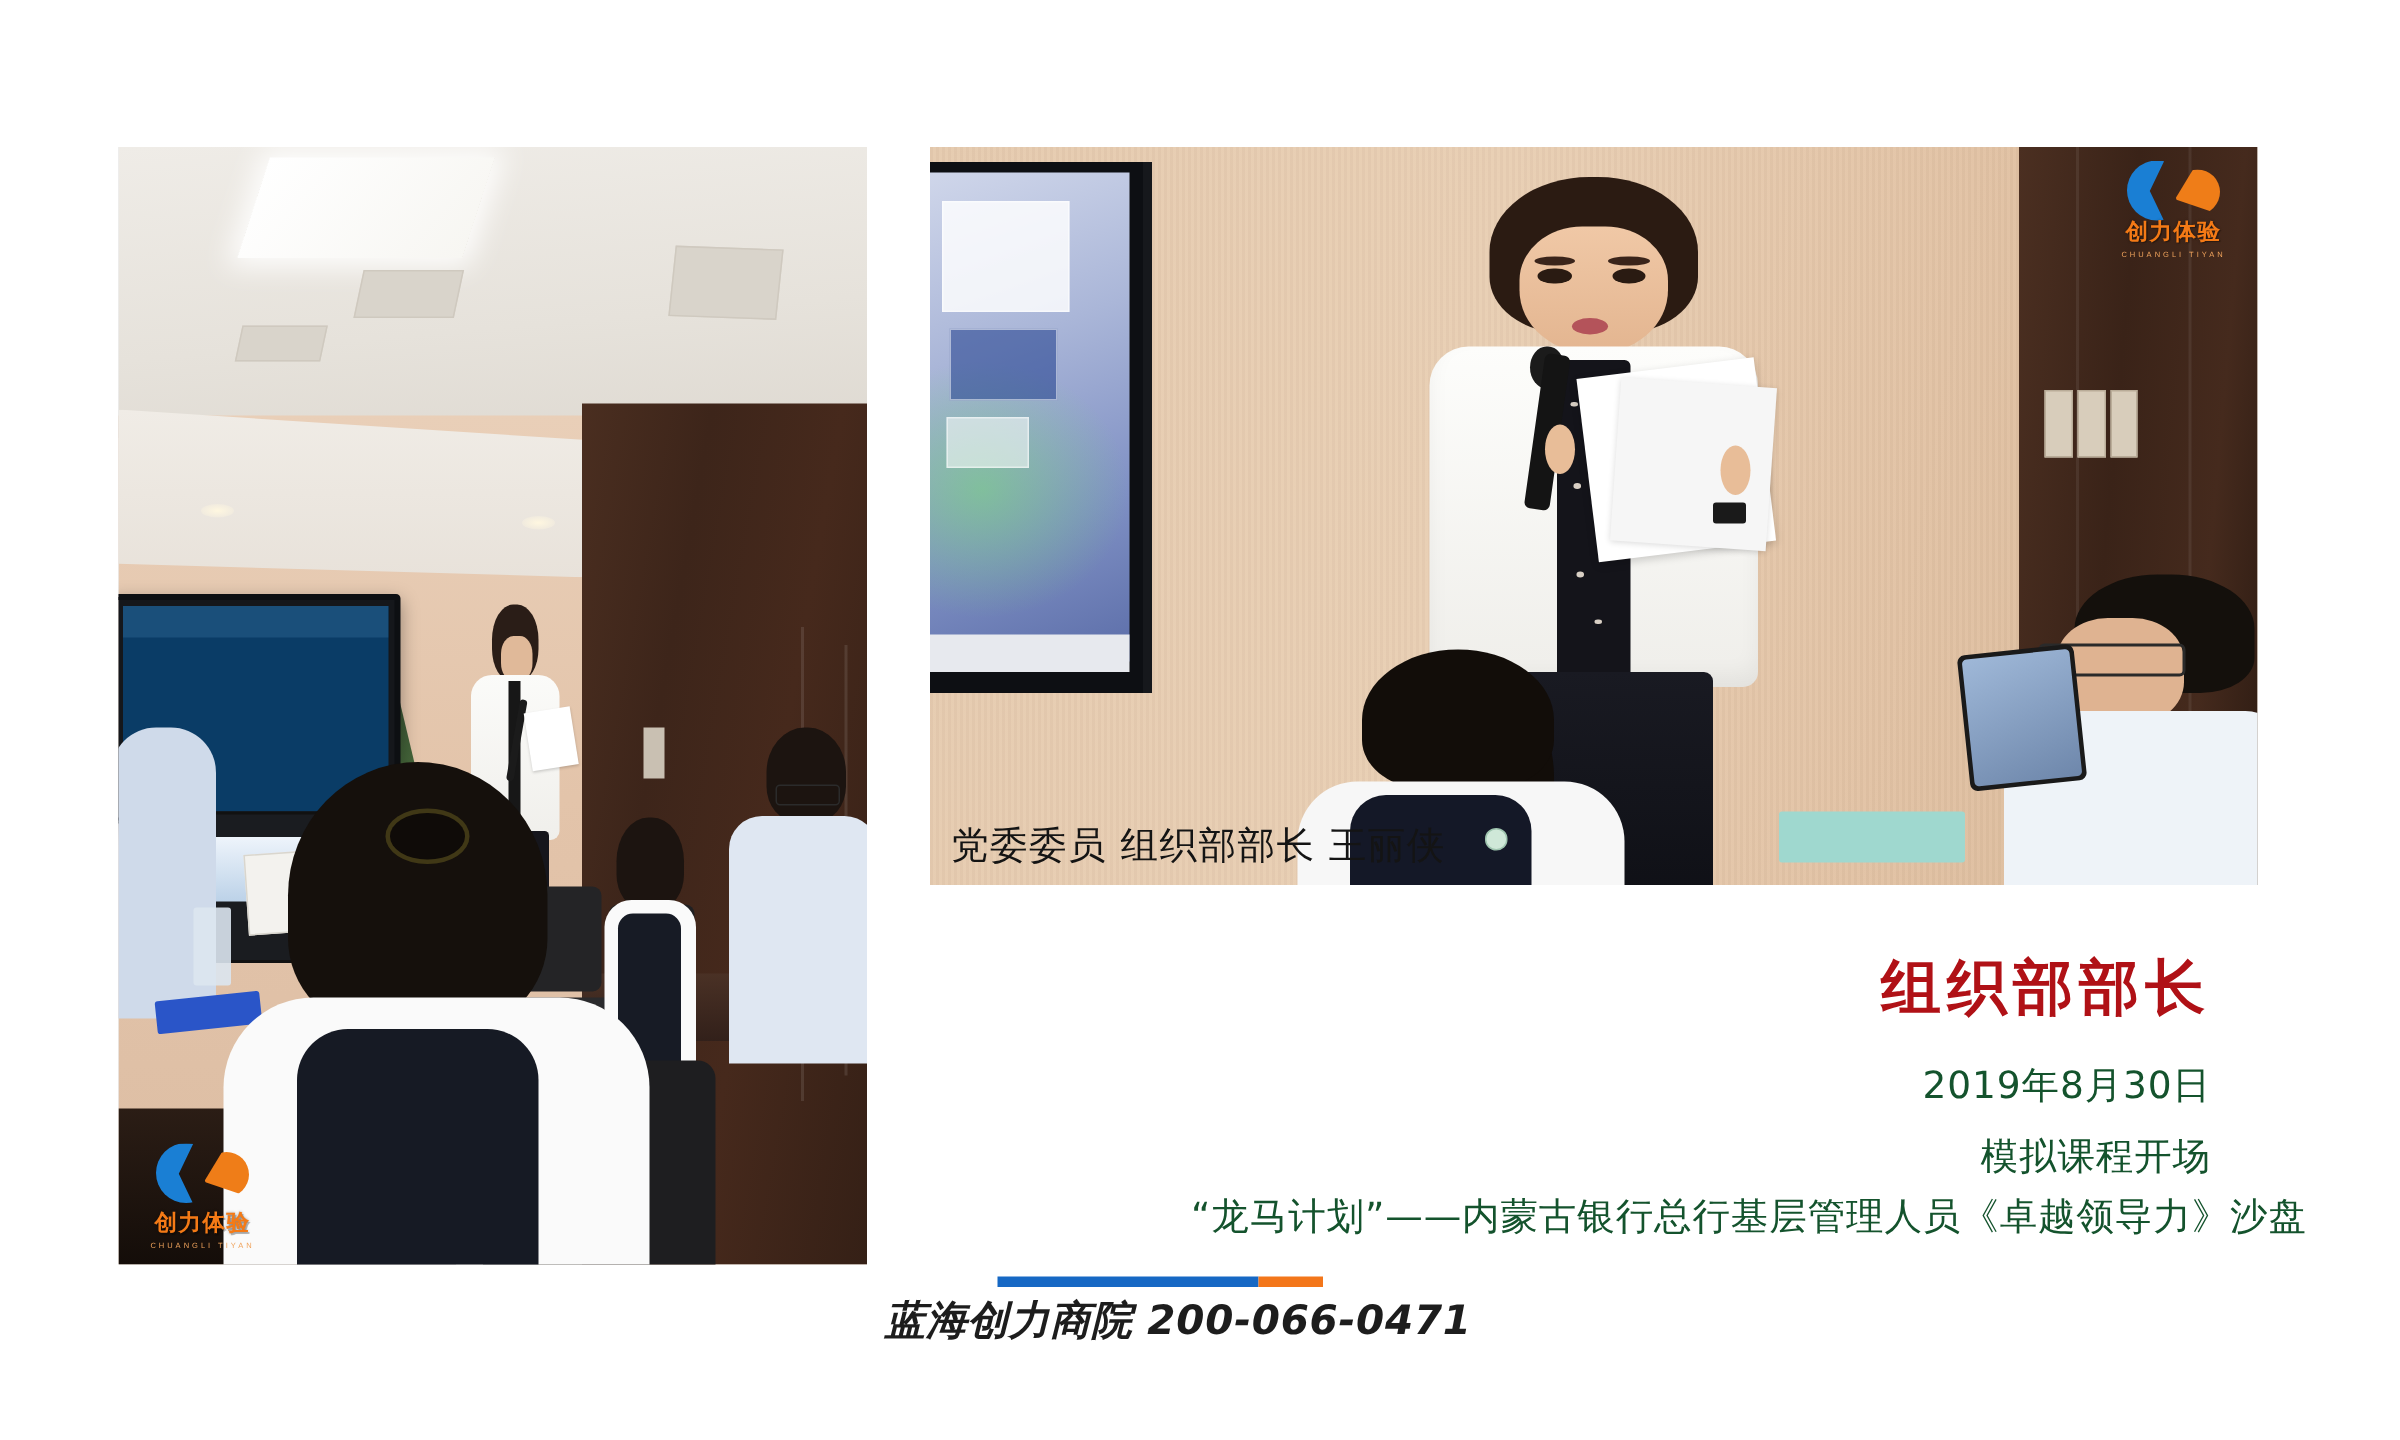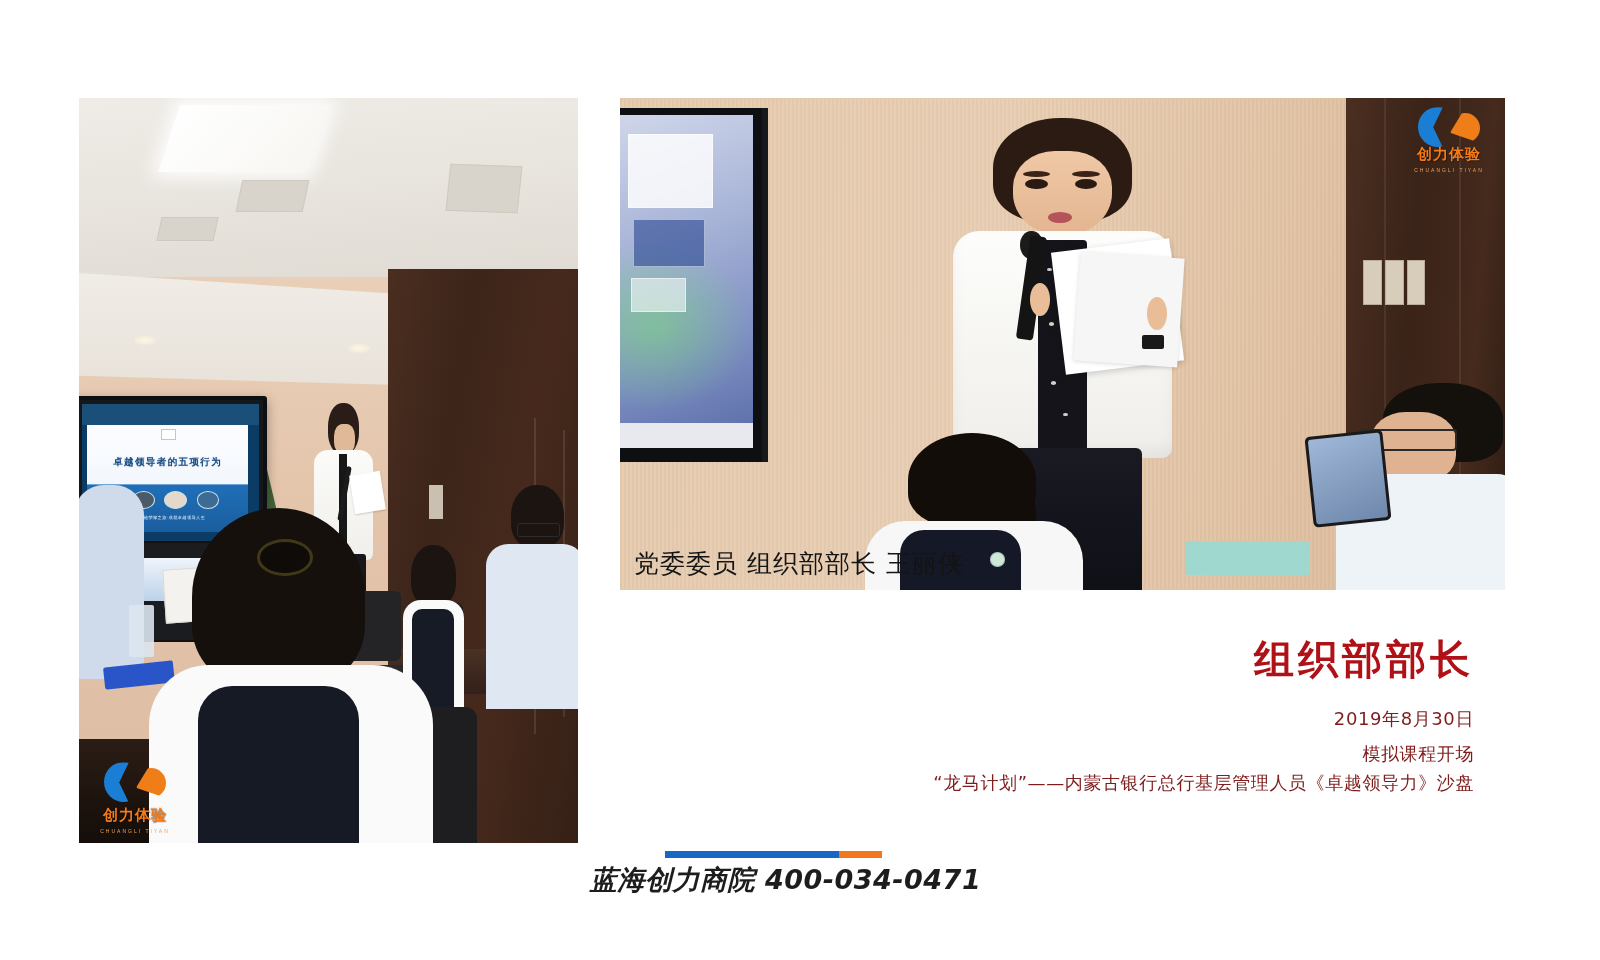--- a/index.html
+++ b/index.html
@@ -241,21 +241,21 @@
 
   .rp-caption{position:absolute;left:14px;bottom:10px;
     font-size:25px;color:#141414;letter-spacing:1px;
     font-family:"DejaVu Sans","Liberation Sans",sans-serif;}
 
   
   #text-block{position:absolute;right:126px;top:636px;width:680px;text-align:right;}
   #heading{font-size:40px;font-weight:700;letter-spacing:4px;
     color:#b01116;line-height:1.15;margin:0 0 22px 0;
     font-family:"DejaVu Sans","Liberation Sans",sans-serif;}
-  .meta{font-size:18px;color:#7f1d1d;line-height:1.62;letter-spacing:.6px;
+  .meta{font-size:25px;color:#14532d;line-height:1.62;letter-spacing:.6px;
     font-family:"DejaVu Sans","Liberation Sans",sans-serif;}
   #date-line{margin-bottom:6px;}
   #subtitle{white-space:nowrap;}
   #subtitle2{}
 
   
   #footer{position:absolute;left:590px;top:846px;width:400px;}
   #brand-bar{position:absolute;left:75px;top:5px;width:217px;height:7px;display:flex;}
   #brand-bar-blue{width:80%;background:#1668c4;}
   #brand-bar-orange{width:20%;background:#f3761a;}
@@ -287,29 +287,20 @@
     <div class="lp-switch lp-s1"></div>
     <div class="lp-switch lp-s2"></div>
     <div class="lp-switch lp-s3"></div>
     <div class="lp-switch lp-s4"></div>
     <div class="lp-switch lp-s5"></div>
     <div class="lp-plant"></div>
 
     <div class="lp-tv">
       <div class="lp-tvscreen">
         <div class="lp-tvtop"></div>
-        <div class="lp-slide">
-          <div class="lp-logo-sm"></div>
-          <div class="lp-slidetitle">卓越领导者的五项行为</div>
-          <div class="lp-thumb lp-t1"></div>
-          <div class="lp-thumb lp-t2"></div>
-          <div class="lp-thumb lp-t3"></div>
-          <div class="lp-thumb lp-t4"></div>
-          <div class="lp-slidesub">创想领袖荣耀之旅·成就卓越领导人生</div>
-        </div>
       </div>
     </div>
     <div class="lp-tvstand"></div>
     <div class="lp-wheel lp-w1"></div>
     <div class="lp-wheel lp-w2"></div>
 
     <div class="lp-speaker">
       <div class="lp-sp-head"></div>
       <div class="lp-sp-face"></div>
       <div class="lp-sp-body"></div>
@@ -443,16 +434,16 @@
     <div class="meta" id="date-line">2019年8月30日</div>
     <div class="meta" id="subtitle2">模拟课程开场</div>
     <div class="meta" id="subtitle">“龙马计划”——内蒙古银行总行基层管理人员《卓越领导力》沙盘</div>
   </div>
 
   <div id="footer">
     <div id="brand-bar">
       <div id="brand-bar-blue"></div>
       <div id="brand-bar-orange"></div>
     </div>
-    <div id="footer-text">蓝海创力商院  400-034-0471</div>
+    <div id="footer-text">蓝海创力商院  200-066-0471</div>
   </div>
 
 </div>
 
 </body></html>

